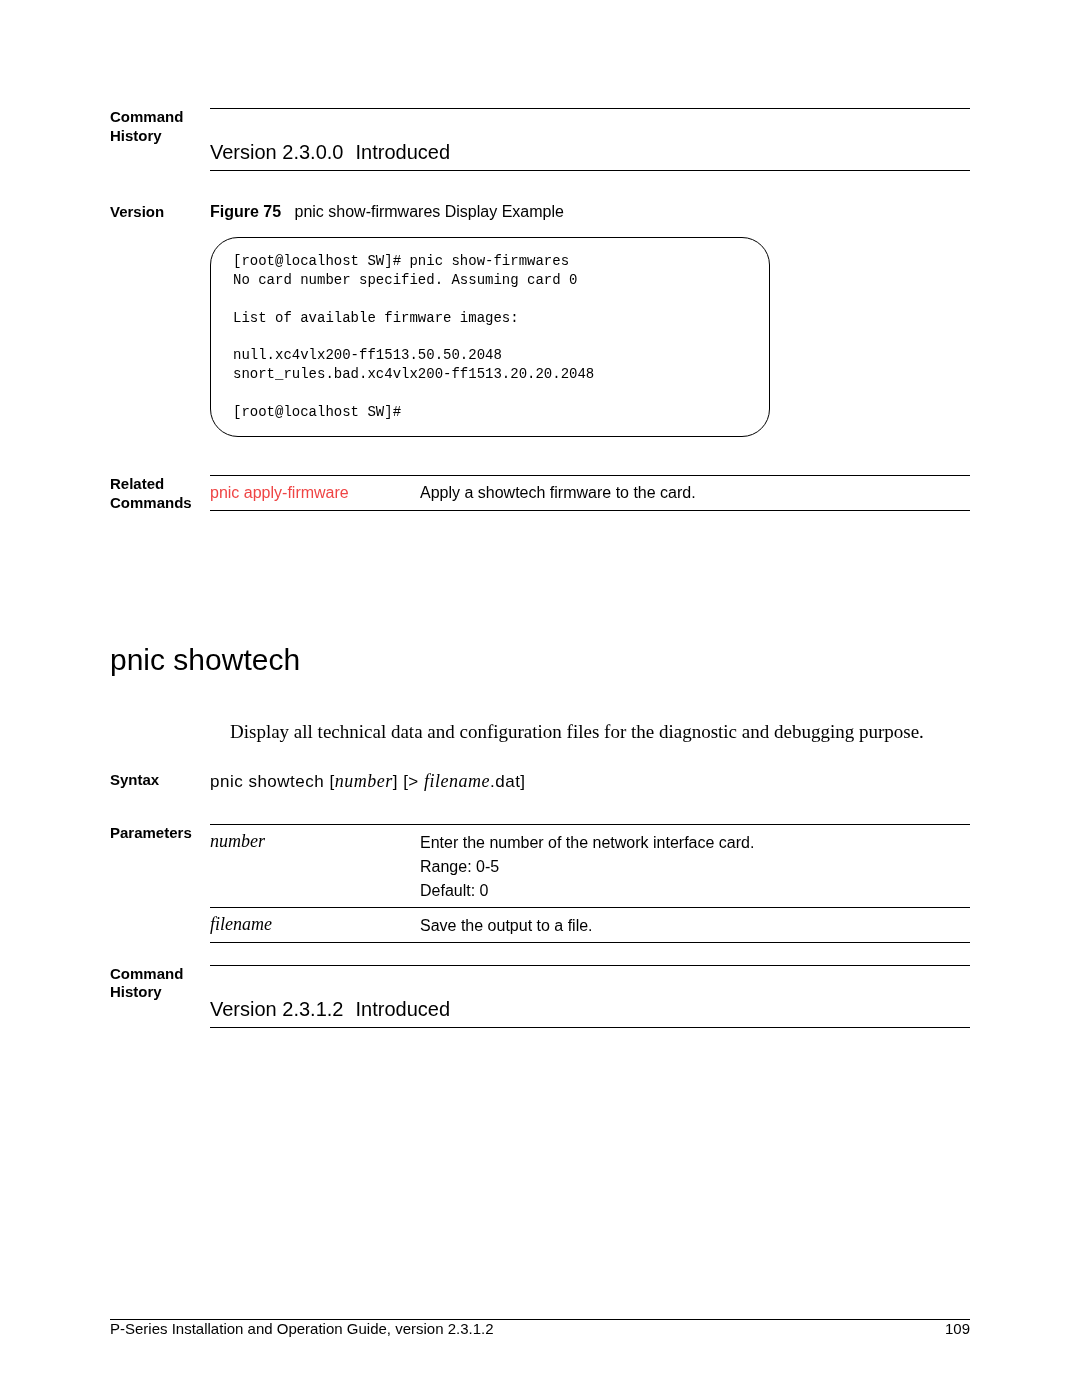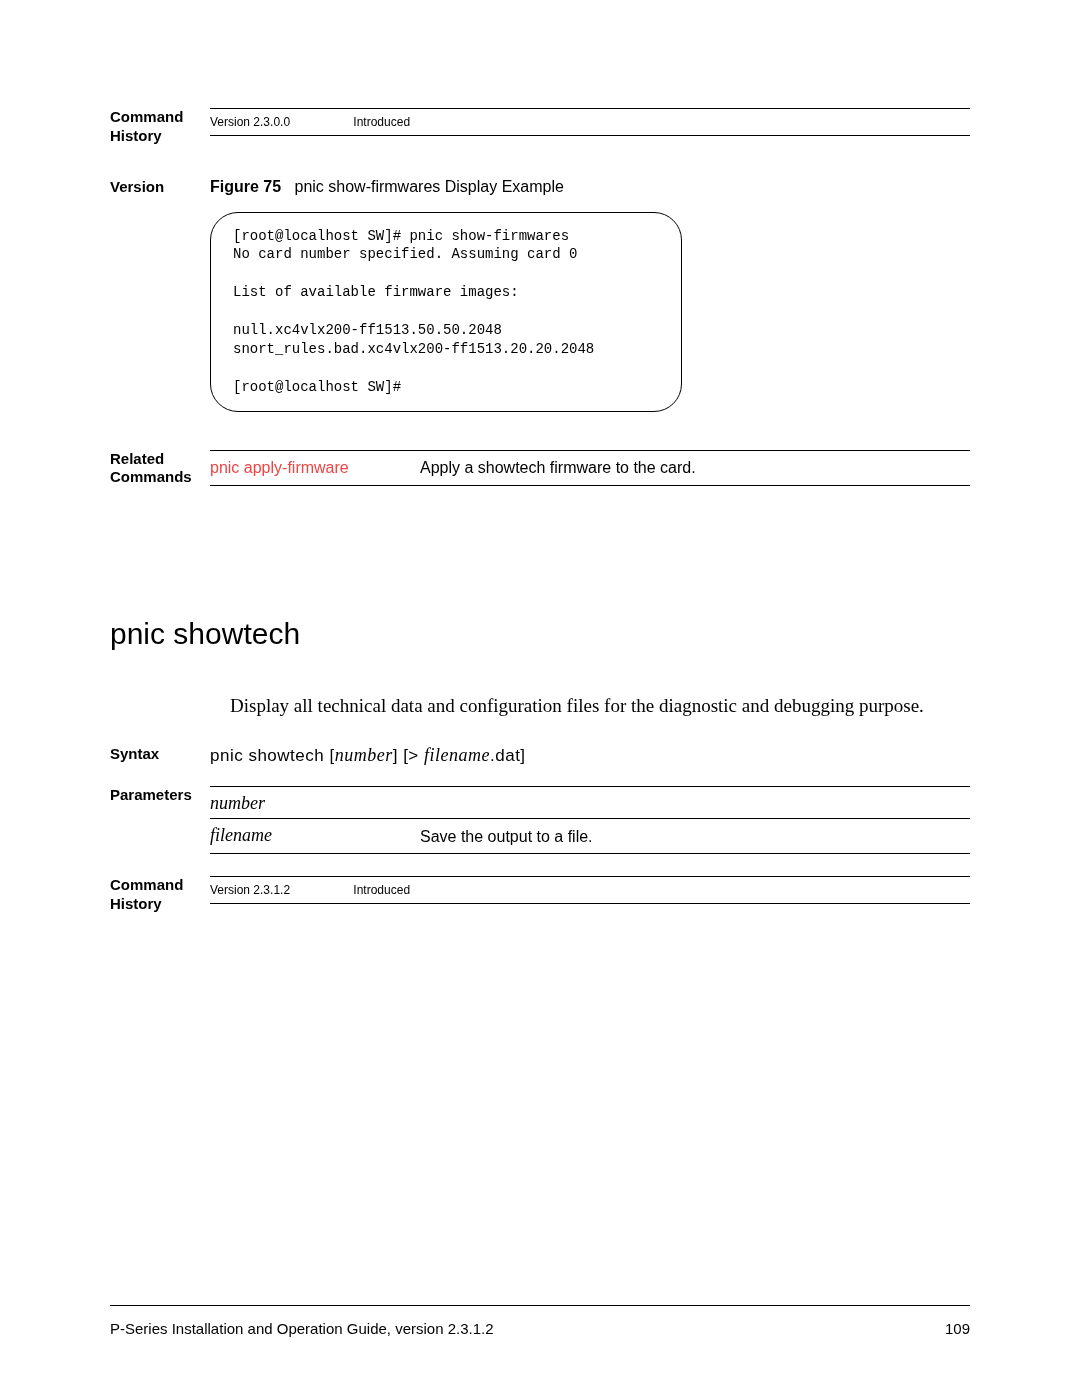--- a/index.html
+++ b/index.html
@@ -17,29 +17,29 @@
     width: 100px;
     text-align: left;
     font-weight: bold;
     font-size: 15px;
     line-height: 1.25;
     padding-right: 20px;
     flex-shrink: 0;
   }
   .content-col { flex: 1; }
   .hr-top { border: none; border-top: 1px solid #000; margin: 0; }
-  .hist-row { padding: 6px 0; font-size: 12px; }
+  .hist-row { padding: 6px 0; font-size: 20px; margin-top: 26px; }
   .hist-ver { display: inline-block; width: 140px; }
   .figure-line { font-size: 16px; padding-top: 10px; padding-bottom: 10px; }
   .figure-line b { font-weight: bold; }
   .term-box {
     border: 1.5px solid #000;
     border-radius: 28px;
     padding: 14px 22px;
-    width: 472px;
+    width: 560px;
     font-family: "Courier New", monospace;
     font-size: 14px;
     line-height: 1.35;
     white-space: pre;
     margin-top: 6px;
   }
   .related-row { display: flex; padding: 8px 0; }
   .rel-link { color: #ef4444; font-size: 16px; width: 210px; display: inline-block; }
   .rel-desc { font-size: 16px; }
   .section-title {
@@ -70,21 +70,20 @@
     font-style: italic;
     font-size: 18px;
   }
   .param-desc { font-size: 16px; line-height: 1.5; }
   .footer {
     position: absolute;
     left: 110px;
     right: 110px;
     bottom: 60px;
     border-top: 1px solid #000;
-    padding-top: 14px;
     display: flex;
     justify-content: space-between;
     font-size: 15px;
   }
   .gap { height: 30px; }
   .gap-sm { height: 14px; }
 </style>
 </head>
 <body>
 
@@ -130,36 +129,41 @@
       <span class="rel-link">pnic apply-firmware</span>
       <span class="rel-desc">Apply a showtech firmware to the card.</span>
     </div>
     <hr class="hr-top">
   </div>
 </div>
 
 <h2 class="section-title">pnic showtech</h2>
 <p class="desc">Display all technical data and configuration files for the diagnostic and debugging purpose.</p>
 
-<div class="row" style="margin-bottom:20px">
+<div class="row" style="margin-bottom:32px">
   <div class="label-col">Syntax</div>
   <div class="content-col">
     <span class="syntax-text">
       <span>pnic showtech</span>
       [<i>number</i><span>] [&gt; </span><i>filename</i><span>.dat]</span>
     </span>
   </div>
 </div>
 
 <div class="row">
   <div class="label-col">Parameters</div>
   <div class="content-col param-table">
     <hr class="hr-top">
     <div class="param-row">
       <div class="param-name">number</div>
+      <div class="param-desc">
+        <div>Enter the number of the network interface card.</div>
+        <div>Range: 0-5</div>
+        <div>Default: 0</div>
+      </div>
     </div>
     <hr class="hr-top">
     <div class="param-row">
       <div class="param-name">filename</div>
       <div class="param-desc">Save the output to a file.</div>
     </div>
     <hr class="hr-top">
   </div>
 </div>
 

